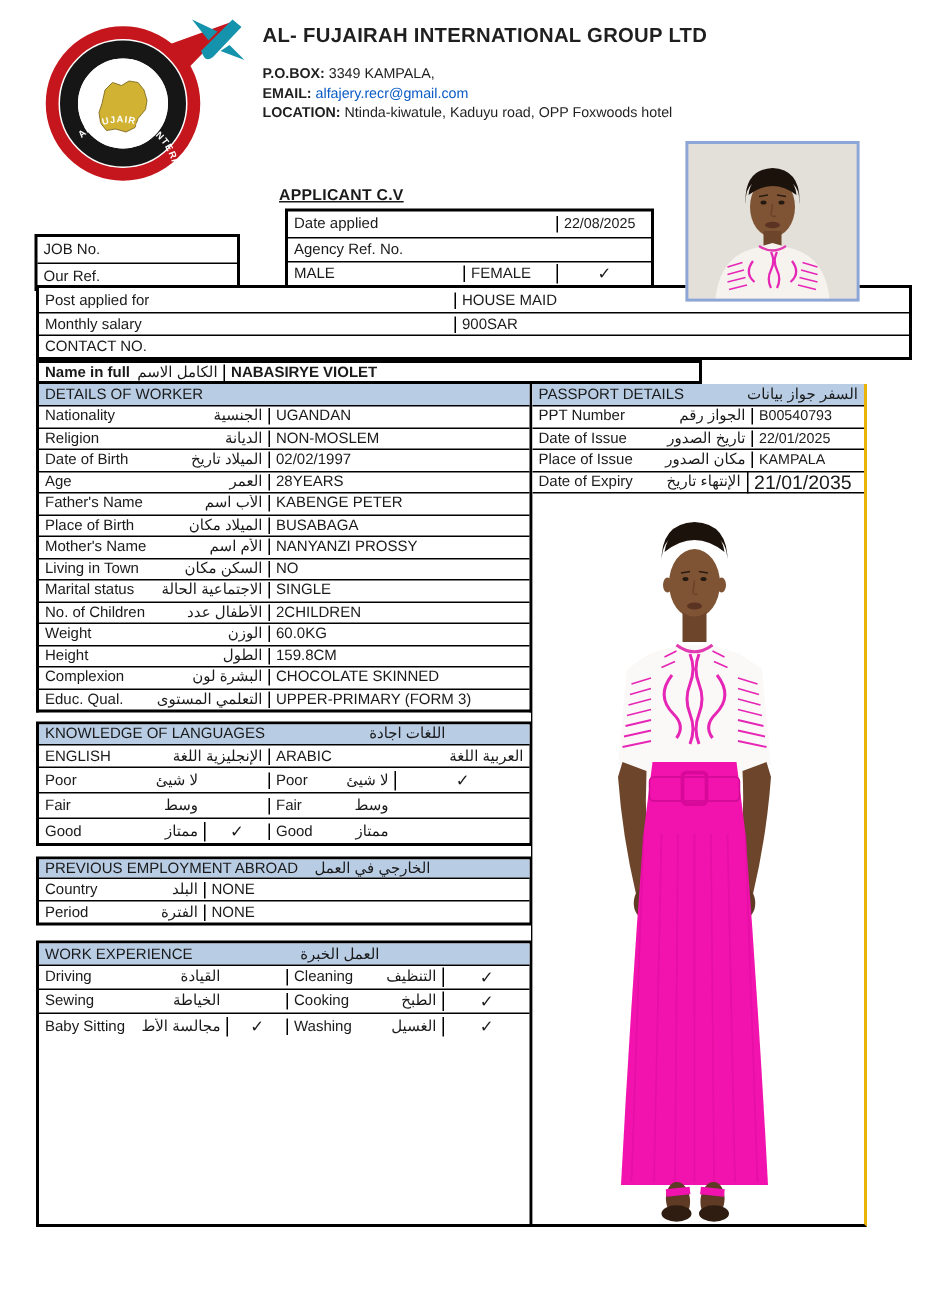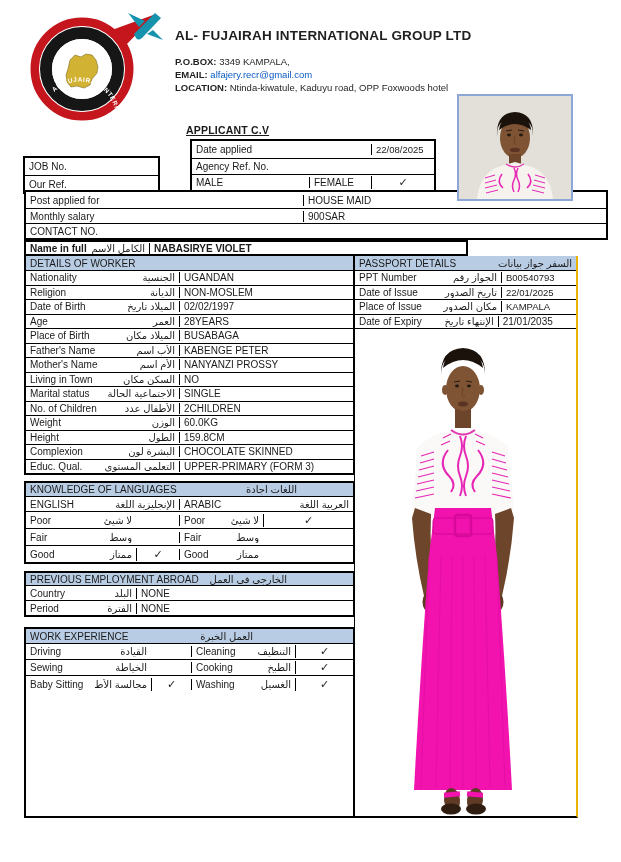--- a/index.html
+++ b/index.html
@@ -45,21 +45,21 @@
         <textPath href="#ringpath">AL-FUJAIRAH INTERNATIONAL GROUP LIMITED</textPath>
       </text>
       <g>
         <path d="M 128,28 L 149,7 L 155,12 L 136,32 Q 132,35 130,32 Z" fill="#1693ac"></path>
         <path d="M 139,15 L 122,7 L 133,21 Z" fill="#1693ac"></path>
         <path d="M 147,24 L 157,34 L 141,28 Z" fill="#1693ac"></path>
       </g>
     </svg>
   </div>
 
-  <div class="abs" style="left:175px;top:28px;width:430px">
+  <div class="abs" style="left:175px;top:16px;width:430px">
     <h1 class="company-title">AL- FUJAIRAH INTERNATIONAL GROUP LTD</h1>
     <div style="height:11px"></div>
     <p class="info-line"><span class="lbl">P.O.BOX:</span> <span>3349 KAMPALA,</span></p>
     <p class="info-line"><span class="lbl">EMAIL:</span> <span class="email-val">alfajery.recr@gmail.com</span></p>
     <p class="info-line"><span class="lbl">LOCATION:</span> <span>Ntinda-kiwatule, Kaduyu road, OPP Foxwoods hotel</span></p>
   </div>
 
   <div class="abs cv-title" style="left:186px;top:124px">APPLICANT C.V</div>
 
   <div class="tbl" style="left:190px;top:139px;width:246px;height:53px">
@@ -214,21 +214,21 @@
           <span>Place of Issue</span>
           <span class="arz"><bdi dir="rtl">الصدور</bdi> <bdi dir="rtl">مكان</bdi></span>
         </div>
         <div class="cell" style="width:75px;font-size:9.5px">KAMPALA</div>
       </div>
       <div class="row" style="height:14.5px">
         <div class="cell cf sb" style="width:146px">
           <span>Date of Expiry</span>
           <span class="arz"><bdi dir="rtl">تاريخ</bdi> <bdi dir="rtl">الإنتهاء</bdi></span>
         </div>
-        <div class="cell" style="width:80px;font-size:10px">21/01/2035</div>
+        <div class="cell" style="width:80px;font-size:13px">21/01/2035</div>
       </div>
     </div>
   </div>
 
   <div class="tbl" style="left:24px;top:256px;width:330px;height:219px;border-top:none;border-right-width:1px">
     <div class="row first hdr cell cf" style="height:14px;width:327px">DETAILS OF WORKER</div>
     <div class="row" style="height:14.5px">
       <div class="cell cf sb" style="width:153px">
           <span>Nationality</span>
           <span class="arz"><bdi dir="rtl">الجنسية</bdi></span>
@@ -251,31 +251,31 @@
     </div>
     <div class="row" style="height:14.5px">
       <div class="cell cf sb" style="width:153px">
           <span>Age</span>
           <span class="arz"><bdi dir="rtl">العمر</bdi></span>
         </div>
       <div class="cell" style="width:174px">28YEARS</div>
     </div>
     <div class="row" style="height:14.5px">
       <div class="cell cf sb" style="width:153px">
+          <span>Father's Name</span>
+          <span class="arz"><bdi dir="rtl">اسم</bdi> <bdi dir="rtl">الأب</bdi></span>
+        </div>
+      <div class="cell" style="width:174px">KABENGE PETER</div>
+    </div>
+    <div class="row" style="height:14.5px">
+      <div class="cell cf sb" style="width:153px">
           <span>Place of Birth</span>
           <span class="arz"><bdi dir="rtl">مكان</bdi> <bdi dir="rtl">الميلاد</bdi></span>
         </div>
       <div class="cell" style="width:174px">BUSABAGA</div>
-    </div>
-    <div class="row" style="height:14.5px">
-      <div class="cell cf sb" style="width:153px">
-          <span>Father's Name</span>
-          <span class="arz"><bdi dir="rtl">اسم</bdi> <bdi dir="rtl">الأب</bdi></span>
-        </div>
-      <div class="cell" style="width:174px">KABENGE PETER</div>
     </div>
     <div class="row" style="height:14.5px">
       <div class="cell cf sb" style="width:153px">
           <span>Mother's Name</span>
           <span class="arz"><bdi dir="rtl">اسم</bdi> <bdi dir="rtl">الأم</bdi></span>
         </div>
       <div class="cell" style="width:174px">NANYANZI PROSSY</div>
     </div>
     <div class="row" style="height:14.5px">
       <div class="cell cf sb" style="width:153px">

